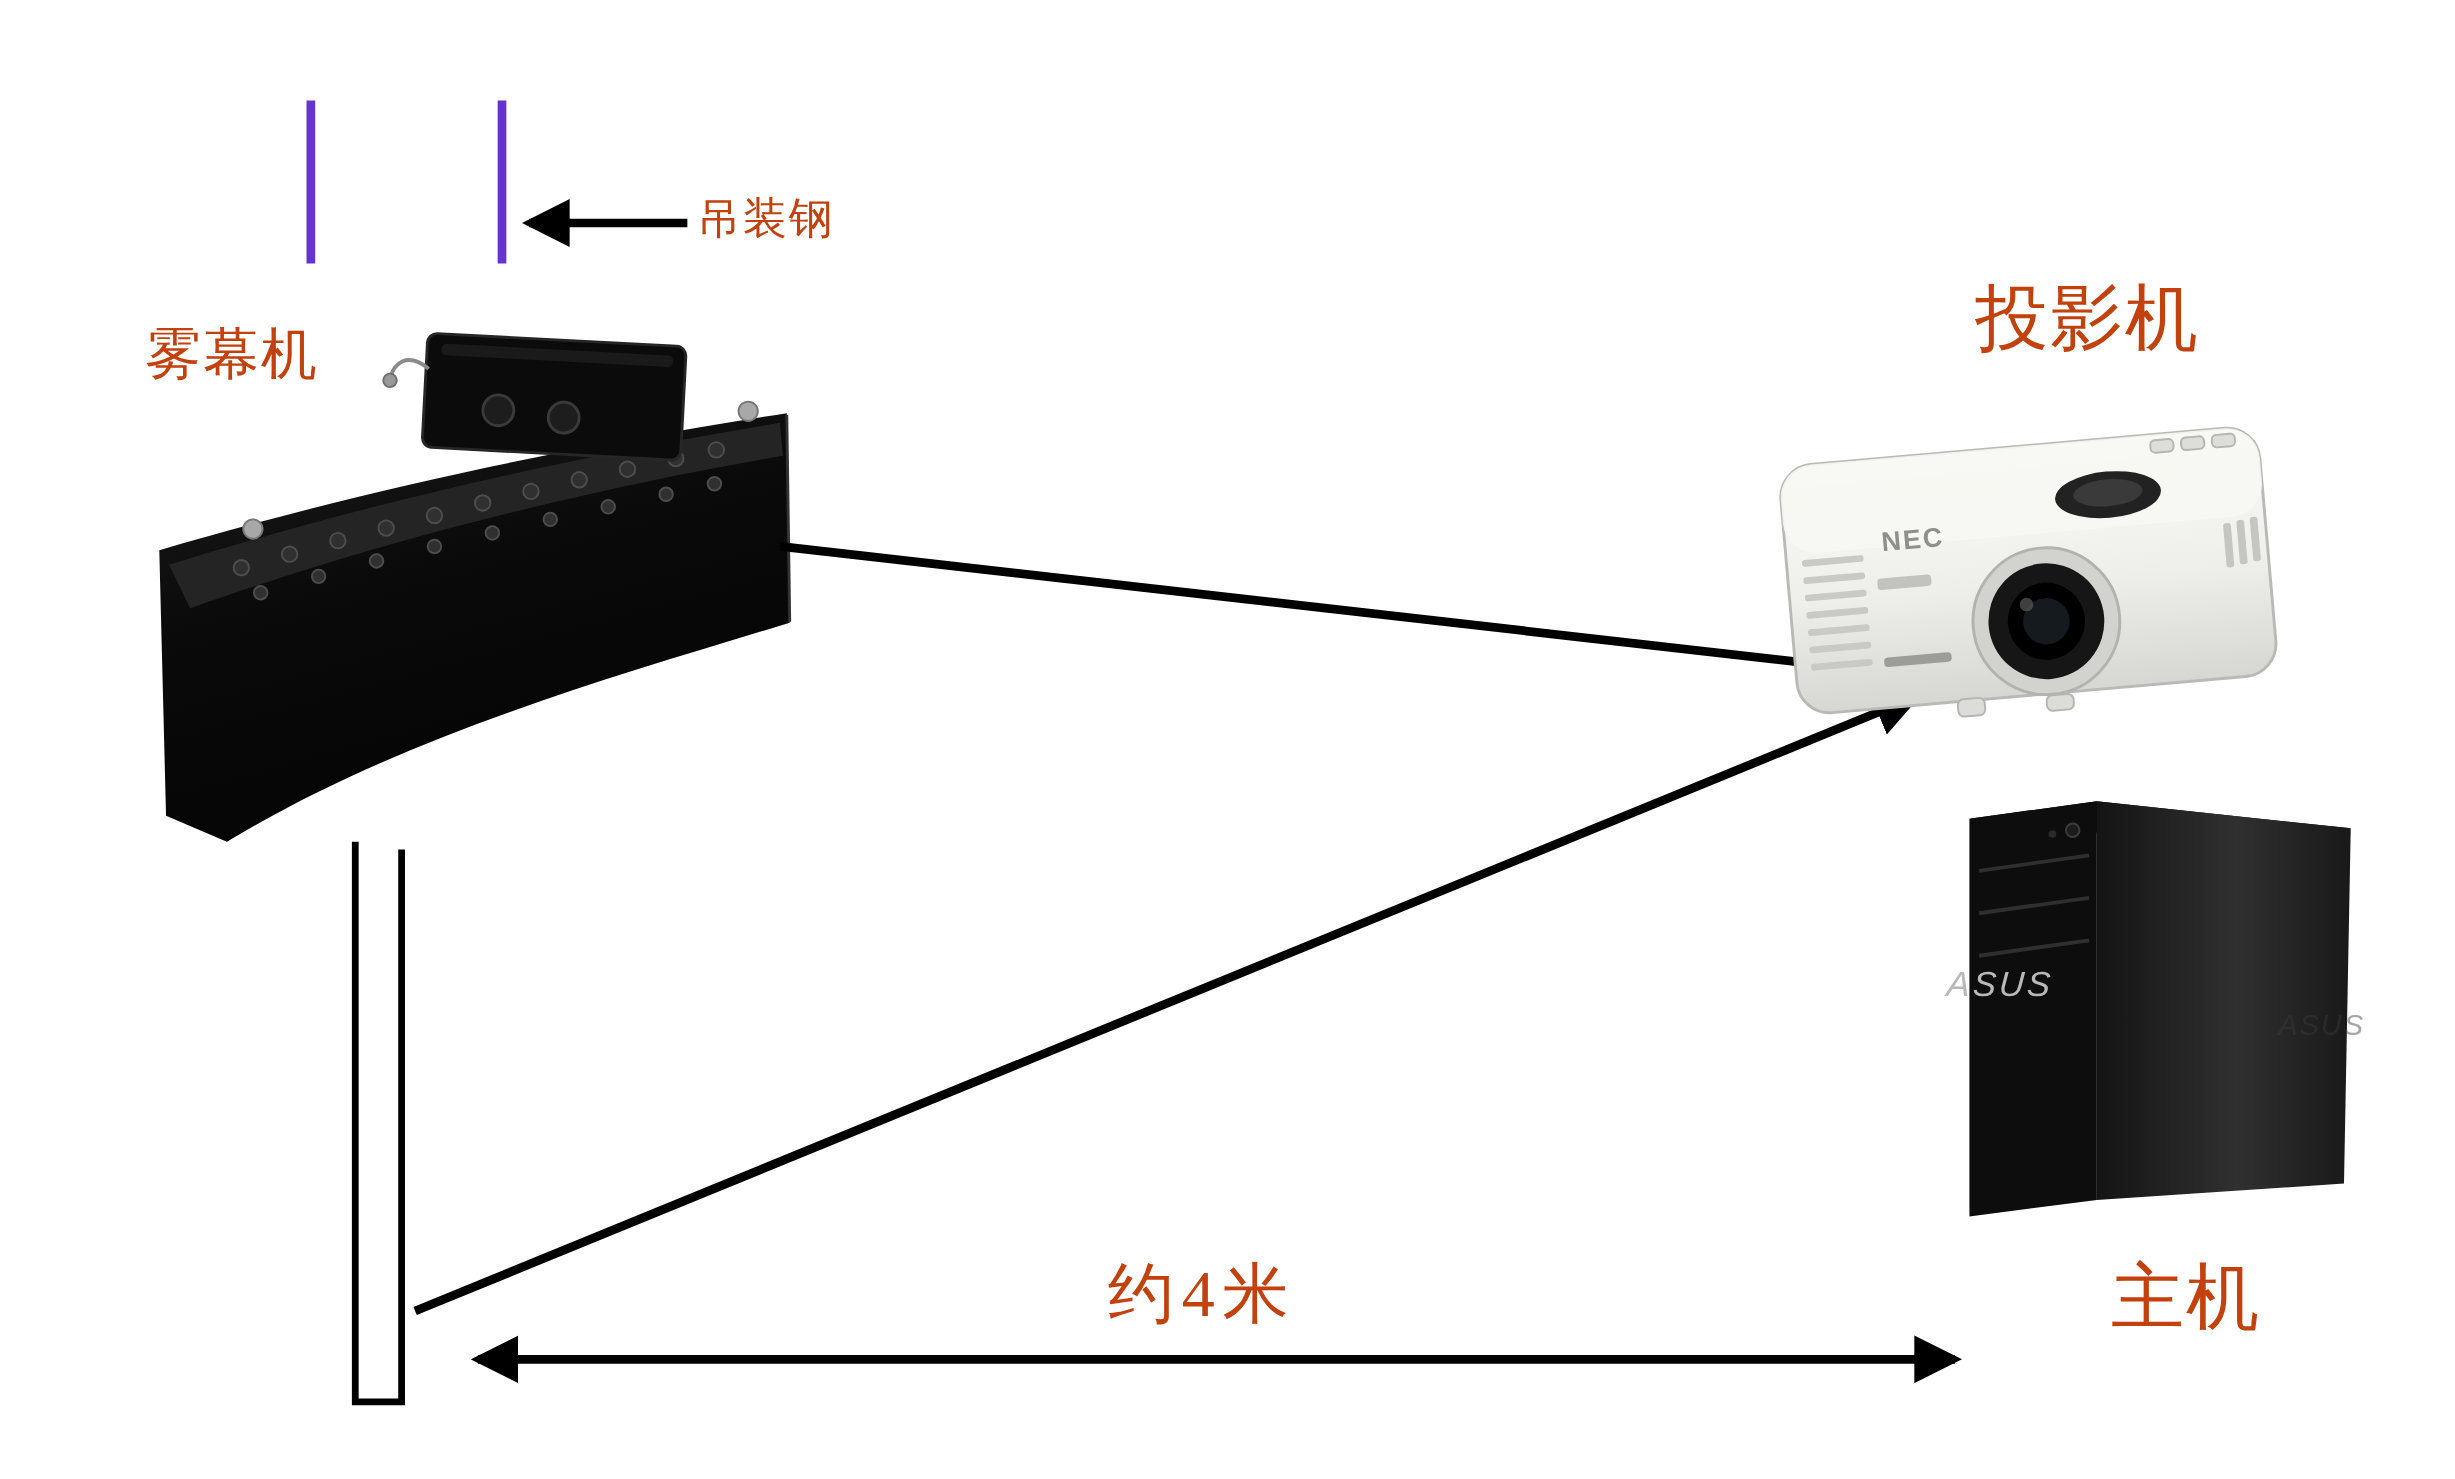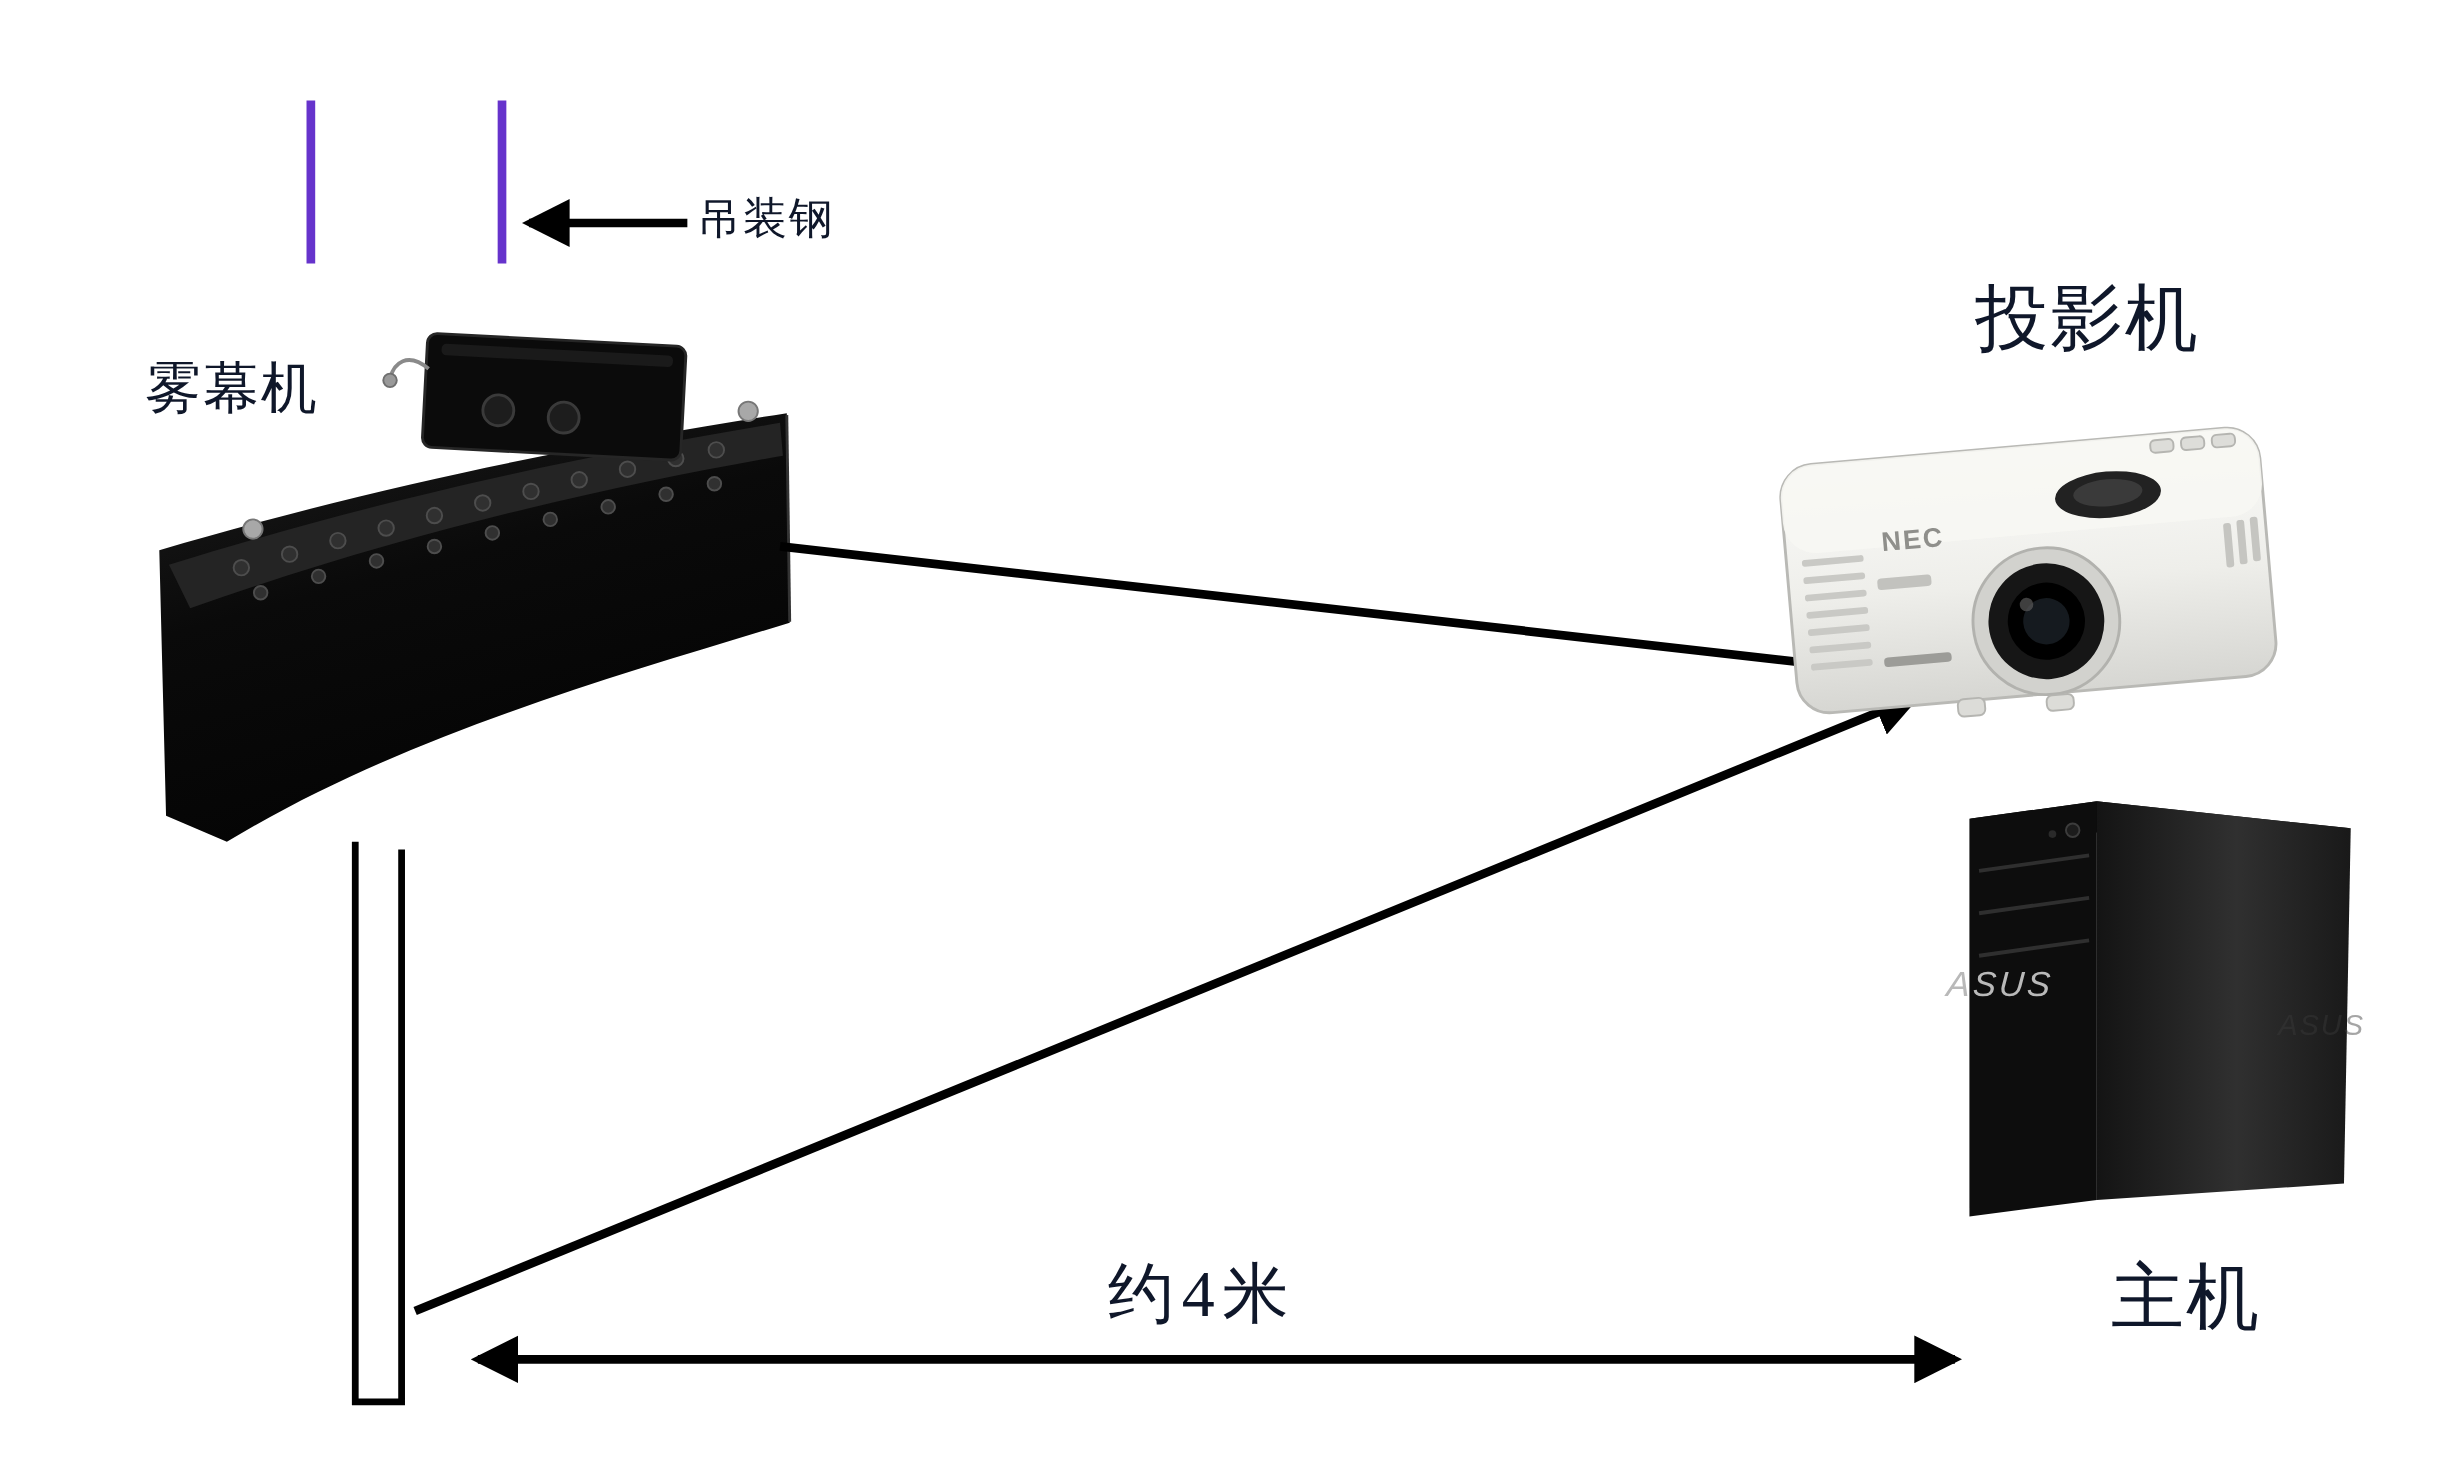--- a/index.html
+++ b/index.html
@@ -13,27 +13,27 @@
   .canvas{
     position:relative;
     width:2455px;height:1479px;
     background:#ffffff;
     overflow:hidden;
     font-family:"Liberation Sans", sans-serif;
   }
   .diagram-svg{position:absolute;left:0;top:0;}
   .label{
     position:absolute;
-    color:#0f172a;
+    color:#c2410c;
     font-weight:500;
     white-space:nowrap;
     letter-spacing:1.9px;
   }
   .label-hanging-steel{left:697px;top:189px;font-size:44px;}
-  .label-fog-machine{left:145px;top:317px;font-size:56px;margin-top:34px;}
+  .label-fog-machine{left:145px;top:317px;font-size:56px;}
   .label-projector{left:1975px;top:270px;font-size:73px;}
   .label-host{left:2111px;top:1249px;font-size:73px;}
   .label-distance{left:1108px;top:1249px;font-size:66px;letter-spacing:7.7px;font-family:Liberation Serif, serif;}
 </style>
 </head>
 <body style="background: rgb(255, 255, 255);">
 
 <div class="canvas">
 
   <svg class="diagram-svg" width="2455" height="1479" viewBox="0 0 2543 1532">

